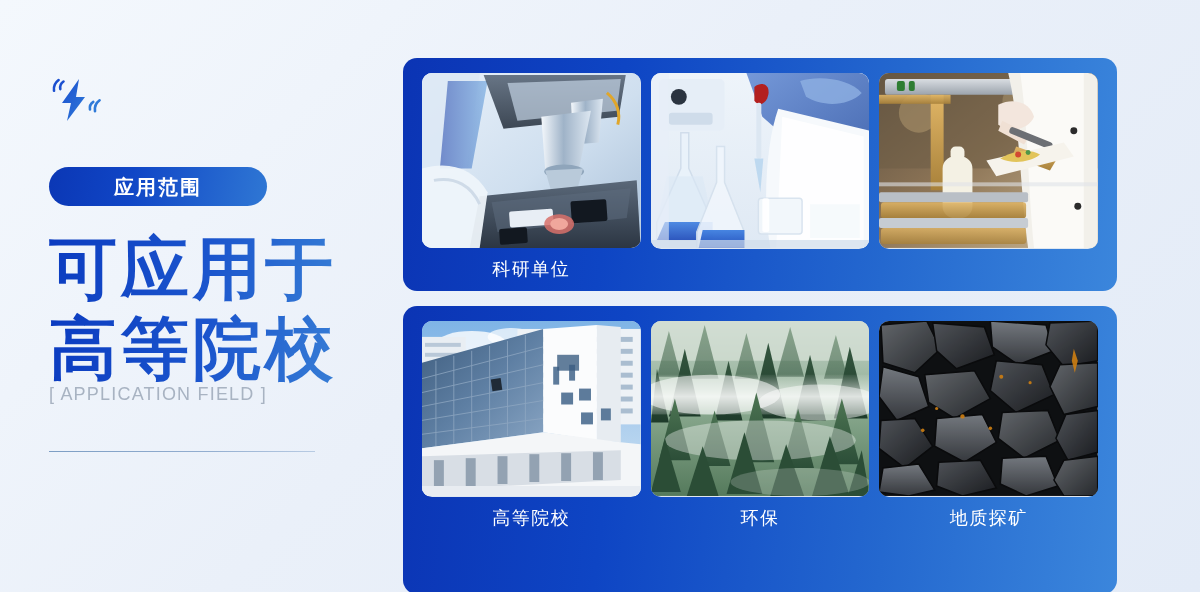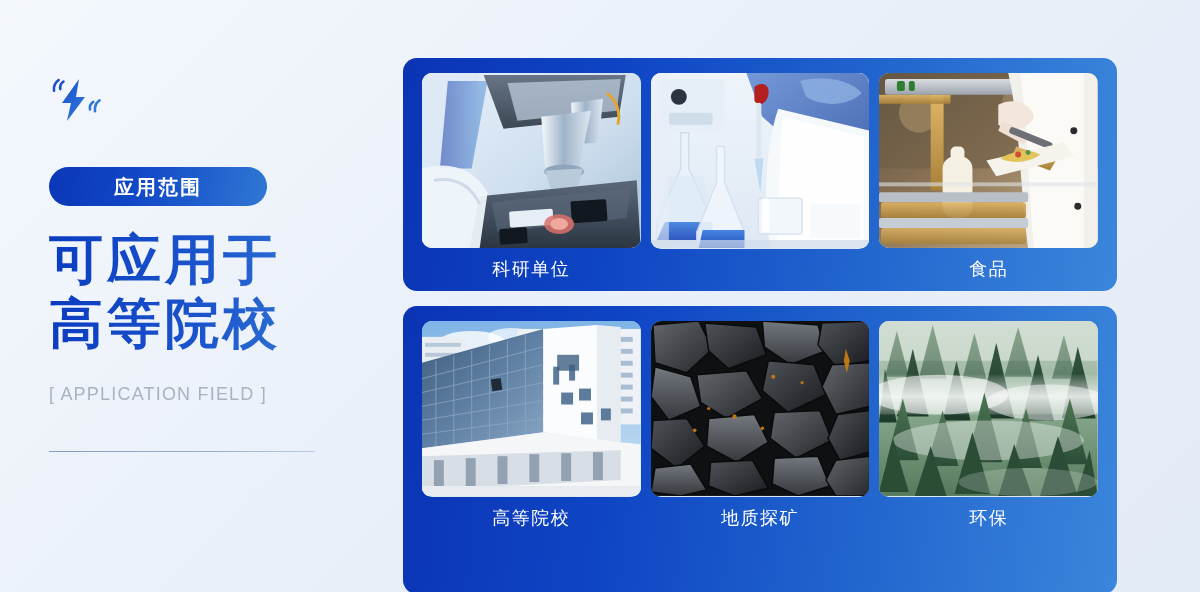--- a/index.html
+++ b/index.html
@@ -55,21 +55,21 @@
   }
 
   .headline {
     position: absolute;
     left: 49px;
     top: 228px;
     width: 330px;
   }
 
   .headline-line {
-    font-size: 54px;
+    font-size: 68px;
     font-weight: bold;
     line-height: 1.18;
     letter-spacing: 4px;
     background: linear-gradient(100deg, #0b3bc0 0%, #1b55cd 48%, #3f8ad8 100%);
     -webkit-background-clip: text;
     background-clip: text;
     color: transparent;
     -webkit-text-fill-color: transparent;
     white-space: nowrap;
   }
@@ -313,21 +313,20 @@
           <circle cx="150" cy="80" r="2.5" fill="#4f9648"></circle>
           <rect x="64" y="84" width="30" height="62" rx="12" fill="#f4f1e4"></rect>
           <rect x="72" y="74" width="14" height="14" rx="5" fill="#f4f1e4"></rect>
           <rect x="0" y="120" width="150" height="10" rx="2" fill="#b9bfc6"></rect>
           <rect x="2" y="130" width="146" height="16" rx="3" fill="url(#f_gold)" opacity="0.9"></rect>
           <rect x="0" y="146" width="150" height="10" rx="2" fill="#c6ccd3"></rect>
           <rect x="2" y="156" width="146" height="16" rx="3" fill="url(#f_gold)" opacity="0.8"></rect>
           <rect x="0" y="110" width="220" height="4" fill="#dfe3e8" opacity="0.6"></rect>
         </svg>
       </div>
-      <div class="card-label">食品</div>
     </div>
 
   </div>
 </div>
 
 <div class="panel panel-bottom">
   <div class="cards">
 
     <div class="card">
       <div class="card-thumb">
@@ -398,20 +397,85 @@
               <rect x="44" y="138" width="10" height="28"></rect>
             <rect x="76" y="136" width="10" height="28"></rect>
               <rect x="108" y="134" width="10" height="28"></rect>
             <rect x="140" y="133" width="10" height="28"></rect>
               <rect x="172" y="132" width="10" height="28"></rect>
           </g>
           <rect x="0" y="166" width="220" height="10" fill="#e8ecf1"></rect>
         </svg>
       </div>
       <div class="card-label">高等院校</div>
+    </div>
+
+    <div class="card">
+      <div class="card-thumb">
+        <svg class="thumb-art" viewBox="0 0 220 176" preserveAspectRatio="xMidYMid slice" xmlns="http://www.w3.org/2000/svg">
+          <defs>
+            <linearGradient id="w_bg" x1="0" y1="0" x2="0" y2="1">
+              <stop offset="0%" stop-color="#c6d4cb"></stop>
+                <stop offset="45%" stop-color="#8fae94"></stop>
+                <stop offset="100%" stop-color="#557a5c"></stop>
+            </linearGradient>
+            <linearGradient id="w_tree" x1="0" y1="0" x2="0" y2="1">
+              <stop offset="0%" stop-color="#34563f"></stop>
+                <stop offset="100%" stop-color="#1e3b2a"></stop>
+            </linearGradient>
+            <linearGradient id="w_tree2" x1="0" y1="0" x2="0" y2="1">
+              <stop offset="0%" stop-color="#4d7553"></stop>
+                <stop offset="100%" stop-color="#2c4e38"></stop>
+            </linearGradient>
+            <linearGradient id="w_mist" x1="0" y1="0" x2="0" y2="1">
+              <stop offset="0%" stop-color="#ffffff" stop-opacity="0.05"></stop>
+              <stop offset="55%" stop-color="#ffffff" stop-opacity="0.72"></stop>
+              <stop offset="100%" stop-color="#ffffff" stop-opacity="0.18"></stop>
+            </linearGradient>
+          </defs>
+          <rect width="220" height="176" fill="url(#w_bg)"></rect>
+          <rect x="0" y="0" width="220" height="40" fill="#d6e0d6" opacity="0.75"></rect>
+          <g fill="url(#w_tree2)" opacity="0.55">
+            <path d="M18 10 L30 56 L6 56 Z"></path>
+              <path d="M54 4 L68 58 L40 58 Z"></path>
+            <path d="M96 12 L108 58 L84 58 Z"></path>
+              <path d="M140 6 L154 56 L126 56 Z"></path>
+            <path d="M186 14 L198 58 L174 58 Z"></path>
+          </g>
+          <g fill="url(#w_tree)">
+            <path d="M34 28 L50 96 L18 96 Z"></path>
+            <path d="M78 40 L92 100 L64 100 Z"></path>
+            <path d="M118 22 L136 98 L100 98 Z"></path>
+            <path d="M160 34 L176 100 L144 100 Z"></path>
+            <path d="M200 26 L218 98 L184 98 Z"></path>
+            <path d="M6 48 L18 102 L0 102 Z"></path>
+          </g>
+          <rect x="0" y="54" width="220" height="40" fill="url(#w_mist)"></rect>
+          <ellipse cx="60" cy="74" rx="70" ry="20" fill="#ffffff" opacity="0.55"></ellipse>
+          <ellipse cx="170" cy="82" rx="62" ry="18" fill="#ffffff" opacity="0.48"></ellipse>
+          <g fill="url(#w_tree2)">
+            <path d="M24 78 L40 140 L8 140 Z"></path>
+            <path d="M64 90 L80 146 L48 146 Z"></path>
+            <path d="M106 72 L124 142 L88 142 Z"></path>
+            <path d="M148 88 L164 148 L132 148 Z"></path>
+            <path d="M192 78 L210 144 L174 144 Z"></path>
+          </g>
+          <ellipse cx="110" cy="120" rx="96" ry="20" fill="#ffffff" opacity="0.36"></ellipse>
+          <g fill="#2b4d36">
+            <path d="M14 118 L30 172 L0 172 Z"></path>
+            <path d="M52 126 L68 176 L36 176 Z"></path>
+            <path d="M94 112 L112 174 L76 174 Z"></path>
+            <path d="M136 124 L154 176 L120 176 Z"></path>
+            <path d="M180 116 L200 176 L162 176 Z"></path>
+            <path d="M212 130 L220 176 L198 176 Z"></path>
+          </g>
+          <ellipse cx="150" cy="162" rx="70" ry="14" fill="#ffffff" opacity="0.2"></ellipse>
+        </svg>
+      </div>
+      <div class="card-label">环保</div>
     </div>
 
     <div class="card">
       <div class="card-thumb">
         <svg class="thumb-art" viewBox="0 0 220 176" preserveAspectRatio="xMidYMid slice" xmlns="http://www.w3.org/2000/svg">
           <defs>
             <linearGradient id="c_a" x1="0" y1="0" x2="1" y2="1">
               <stop offset="0%" stop-color="#6b6f74"></stop>
                 <stop offset="100%" stop-color="#2a2d31"></stop>
             </linearGradient>
@@ -451,79 +515,14 @@
             <circle cx="152" cy="62" r="1.6"></circle>
             <circle cx="58" cy="88" r="1.6"></circle>
             <circle cx="112" cy="108" r="1.8"></circle>
           </g>
           <rect width="220" height="176" fill="#000000" opacity="0.08"></rect>
         </svg>
       </div>
       <div class="card-label">地质探矿</div>
     </div>
 
-    <div class="card">
-      <div class="card-thumb">
-        <svg class="thumb-art" viewBox="0 0 220 176" preserveAspectRatio="xMidYMid slice" xmlns="http://www.w3.org/2000/svg">
-          <defs>
-            <linearGradient id="w_bg" x1="0" y1="0" x2="0" y2="1">
-              <stop offset="0%" stop-color="#c6d4cb"></stop>
-                <stop offset="45%" stop-color="#8fae94"></stop>
-                <stop offset="100%" stop-color="#557a5c"></stop>
-            </linearGradient>
-            <linearGradient id="w_tree" x1="0" y1="0" x2="0" y2="1">
-              <stop offset="0%" stop-color="#34563f"></stop>
-                <stop offset="100%" stop-color="#1e3b2a"></stop>
-            </linearGradient>
-            <linearGradient id="w_tree2" x1="0" y1="0" x2="0" y2="1">
-              <stop offset="0%" stop-color="#4d7553"></stop>
-                <stop offset="100%" stop-color="#2c4e38"></stop>
-            </linearGradient>
-            <linearGradient id="w_mist" x1="0" y1="0" x2="0" y2="1">
-              <stop offset="0%" stop-color="#ffffff" stop-opacity="0.05"></stop>
-              <stop offset="55%" stop-color="#ffffff" stop-opacity="0.72"></stop>
-              <stop offset="100%" stop-color="#ffffff" stop-opacity="0.18"></stop>
-            </linearGradient>
-          </defs>
-          <rect width="220" height="176" fill="url(#w_bg)"></rect>
-          <rect x="0" y="0" width="220" height="40" fill="#d6e0d6" opacity="0.75"></rect>
-          <g fill="url(#w_tree2)" opacity="0.55">
-            <path d="M18 10 L30 56 L6 56 Z"></path>
-              <path d="M54 4 L68 58 L40 58 Z"></path>
-            <path d="M96 12 L108 58 L84 58 Z"></path>
-              <path d="M140 6 L154 56 L126 56 Z"></path>
-            <path d="M186 14 L198 58 L174 58 Z"></path>
-          </g>
-          <g fill="url(#w_tree)">
-            <path d="M34 28 L50 96 L18 96 Z"></path>
-            <path d="M78 40 L92 100 L64 100 Z"></path>
-            <path d="M118 22 L136 98 L100 98 Z"></path>
-            <path d="M160 34 L176 100 L144 100 Z"></path>
-            <path d="M200 26 L218 98 L184 98 Z"></path>
-            <path d="M6 48 L18 102 L0 102 Z"></path>
-          </g>
-          <rect x="0" y="54" width="220" height="40" fill="url(#w_mist)"></rect>
-          <ellipse cx="60" cy="74" rx="70" ry="20" fill="#ffffff" opacity="0.55"></ellipse>
-          <ellipse cx="170" cy="82" rx="62" ry="18" fill="#ffffff" opacity="0.48"></ellipse>
-          <g fill="url(#w_tree2)">
-            <path d="M24 78 L40 140 L8 140 Z"></path>
-            <path d="M64 90 L80 146 L48 146 Z"></path>
-            <path d="M106 72 L124 142 L88 142 Z"></path>
-            <path d="M148 88 L164 148 L132 148 Z"></path>
-            <path d="M192 78 L210 144 L174 144 Z"></path>
-          </g>
-          <ellipse cx="110" cy="120" rx="96" ry="20" fill="#ffffff" opacity="0.36"></ellipse>
-          <g fill="#2b4d36">
-            <path d="M14 118 L30 172 L0 172 Z"></path>
-            <path d="M52 126 L68 176 L36 176 Z"></path>
-            <path d="M94 112 L112 174 L76 174 Z"></path>
-            <path d="M136 124 L154 176 L120 176 Z"></path>
-            <path d="M180 116 L200 176 L162 176 Z"></path>
-            <path d="M212 130 L220 176 L198 176 Z"></path>
-          </g>
-          <ellipse cx="150" cy="162" rx="70" ry="14" fill="#ffffff" opacity="0.2"></ellipse>
-        </svg>
-      </div>
-      <div class="card-label">环保</div>
-    </div>
-
   </div>
 </div>
 
 </body></html>

